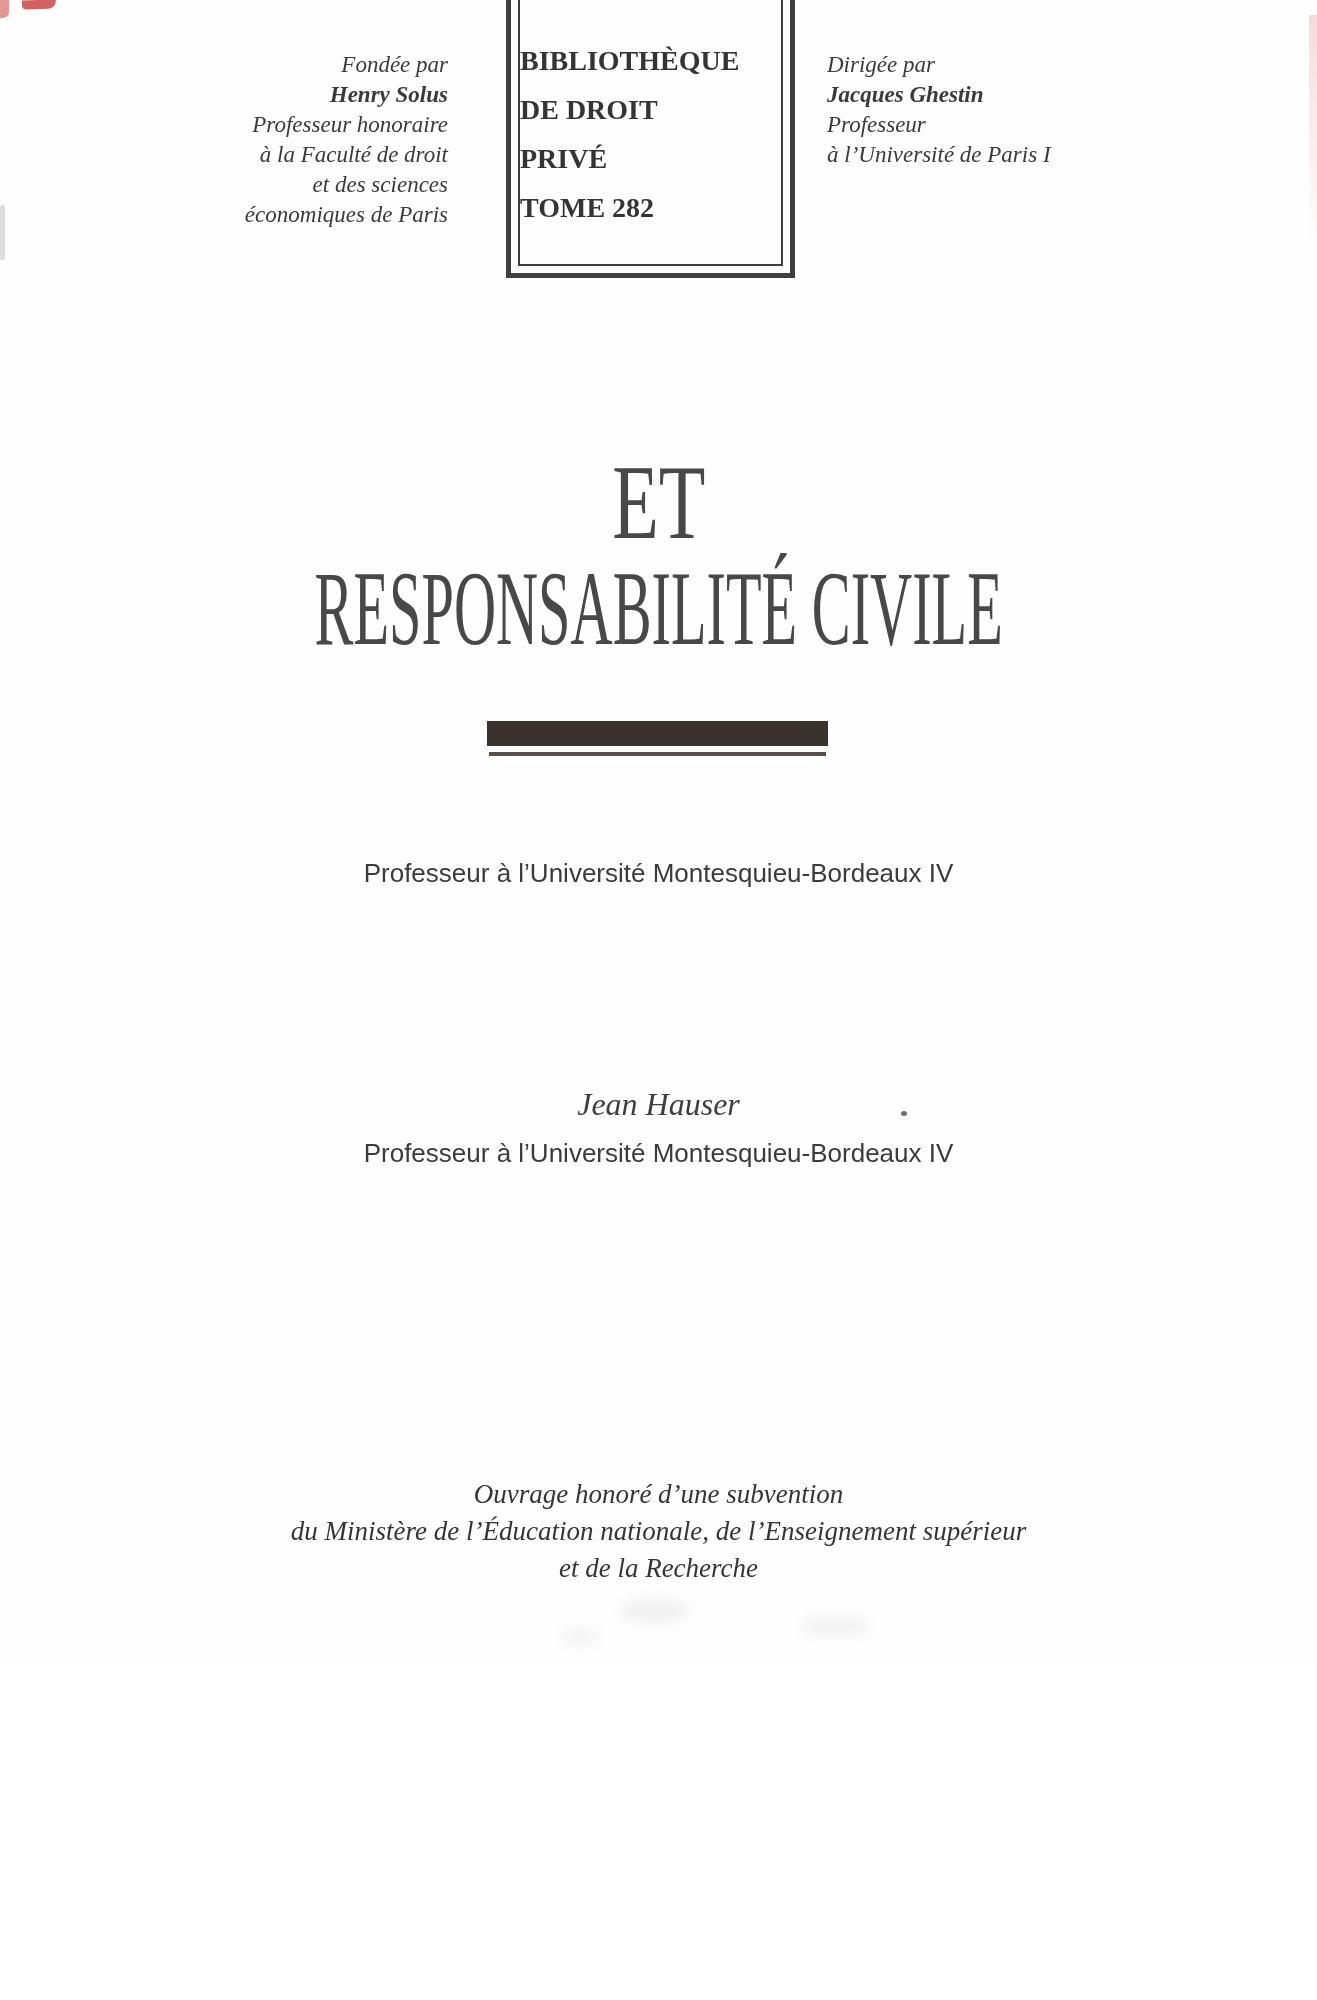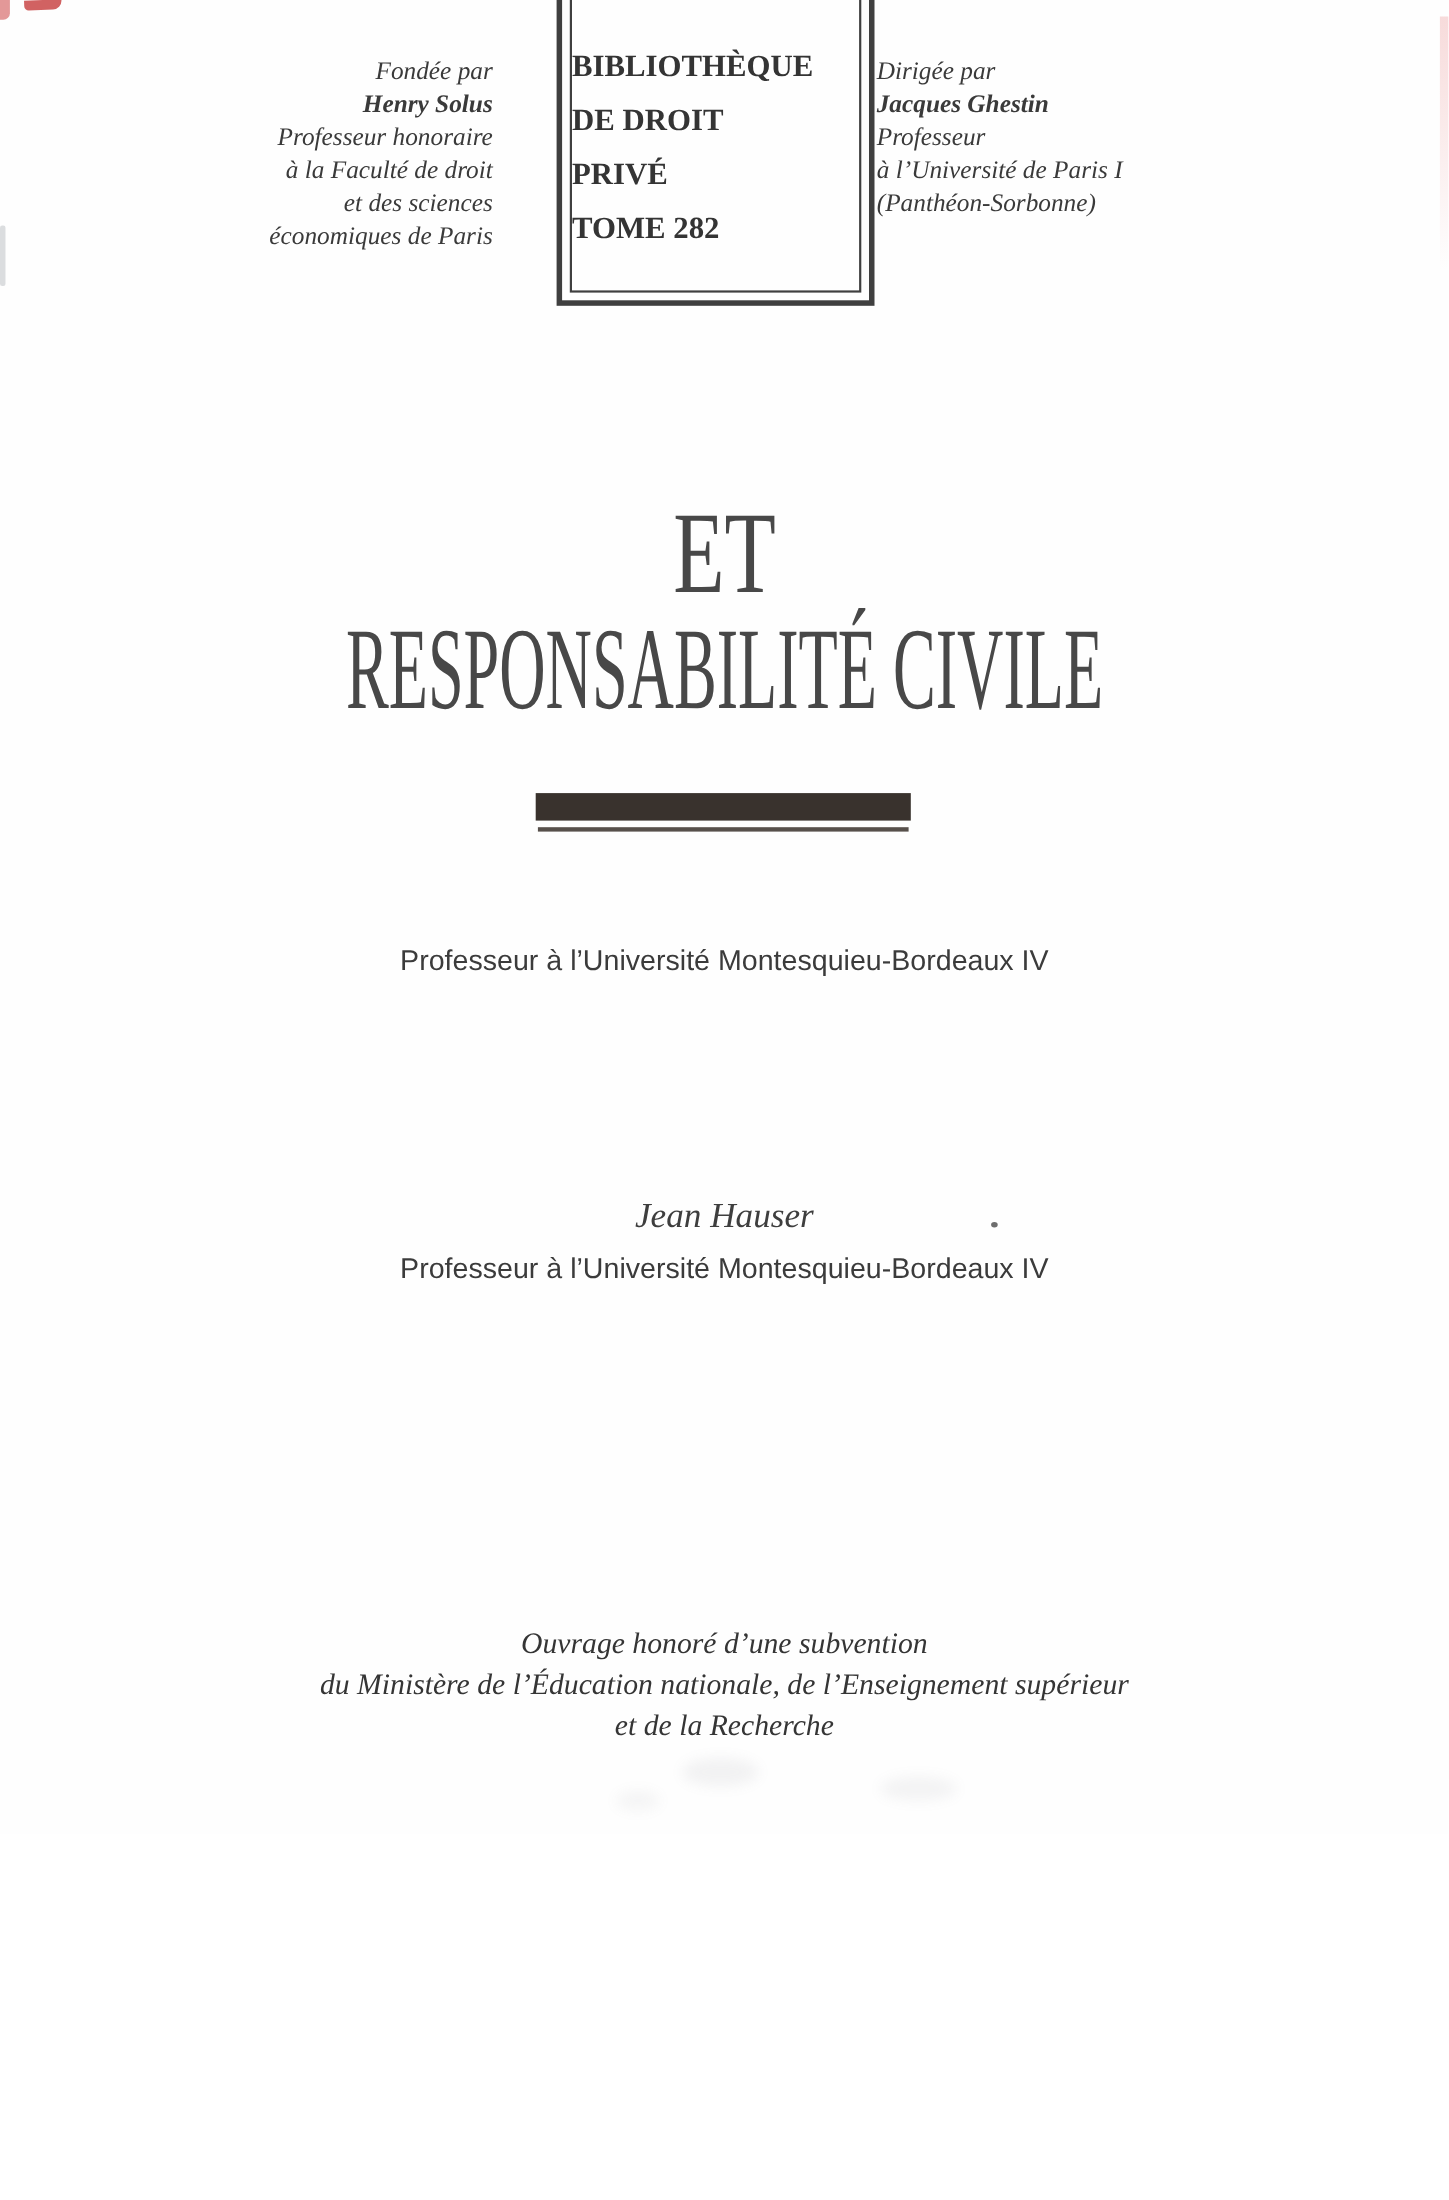--- a/index.html
+++ b/index.html
@@ -5,21 +5,21 @@
   html,body{margin:0;padding:0;background:#ffffff;}
   #page{
     position:relative;width:1317px;height:1667px;margin:0 auto;
     background:#fefefe;overflow:hidden;
     font-family:"Liberation Serif", serif;color:#3c3c3c;
   }
   
   .credit{position:absolute;top:50px;font-style:italic;font-size:23px;line-height:30px;color:#3a3a3a;}
   .credit .nm{font-weight:bold;}
   #founder{left:110px;width:338px;text-align:right;}
-  #director{left:797px;width:360px;text-align:left;}
+  #director{left:827px;width:360px;text-align:left;}
   #collection-box{
     position:absolute;left:506px;top:-14px;width:289px;height:292px;
     border:5px solid #3f3f3f;box-sizing:border-box;background:#fefefe;
   }
   #collection-box .inner{
     margin:7px;border:2px solid #3f3f3f;box-sizing:border-box;
     height:calc(100% - 14px);
   }
   #collection-box .lines{padding-top:36px;text-align:left;}
   #collection-box .line{
@@ -107,21 +107,20 @@
         <div class="line">TOME 282</div>
       </div>
     </div>
   </div>
 
   <div class="credit" id="director">
     <div>Dirigée par</div>
     <div class="nm">Jacques Ghestin</div>
     <div>Professeur</div>
     <div>à l’Université de Paris I</div>
-    <div>(Panthéon-Sorbonne)</div>
   </div>
 
   <div class="title-line" id="title-2">
     <span class="sq">ET</span>
   </div>
   <div class="title-line" id="title-3">
     <span class="sq">RESPONSABILITÉ CIVILE</span>
   </div>
 
   <div id="rule-thick"></div>

